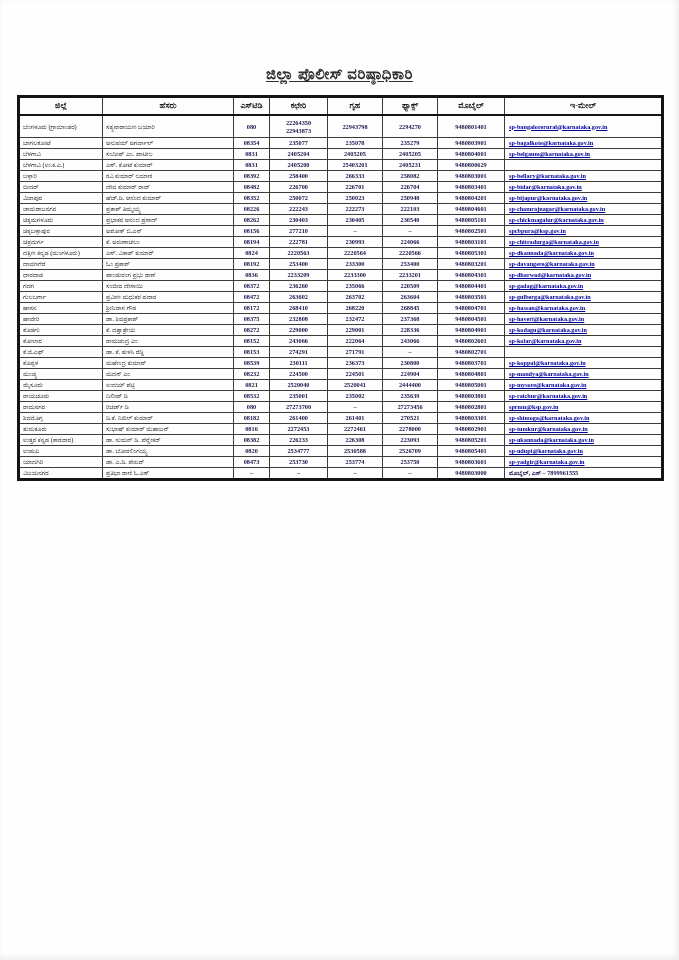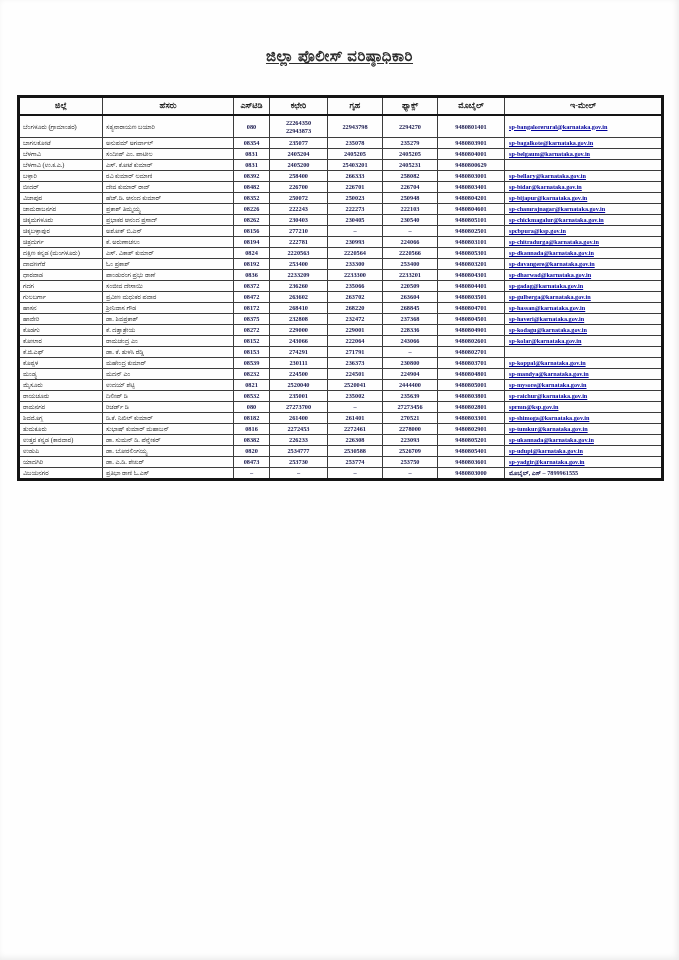--- a/index.html
+++ b/index.html
@@ -10,21 +10,21 @@
     position:relative;
     -webkit-font-smoothing:antialiased;
   }
   .page{
     width:679px;height:960px;
     background:#fefefe;
     position:relative;
     box-shadow:inset -2px -2px 6px rgba(0,0,0,0.08);
   }
   .doc-title{
-    padding-top:48px;
+    padding-top:66px;
     text-align:center;
     font-size:15px;
     font-weight:bold;
     color:#2e2e2e;
     letter-spacing:0.5px;
   }
   .doc-title span{
     text-decoration:underline;
     text-underline-offset:2px;
   }

